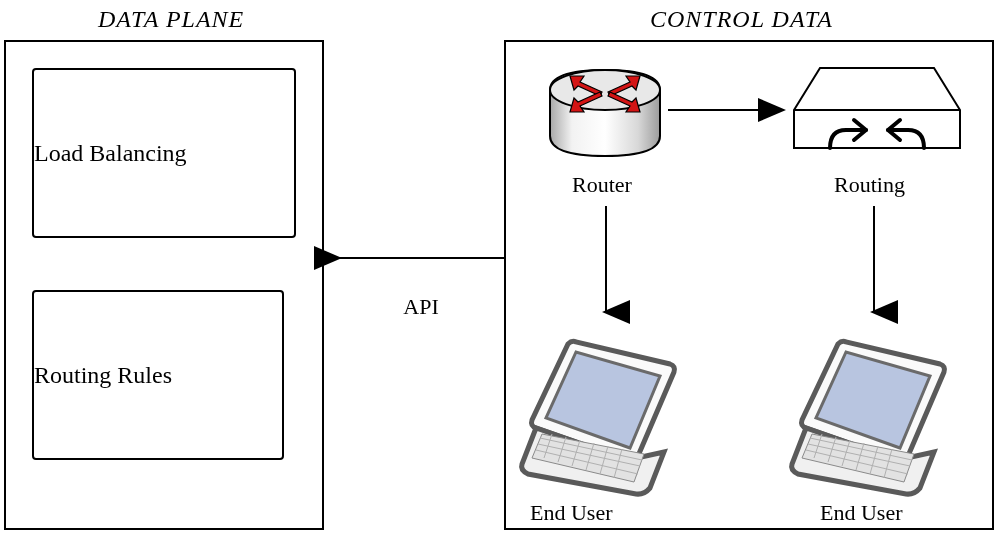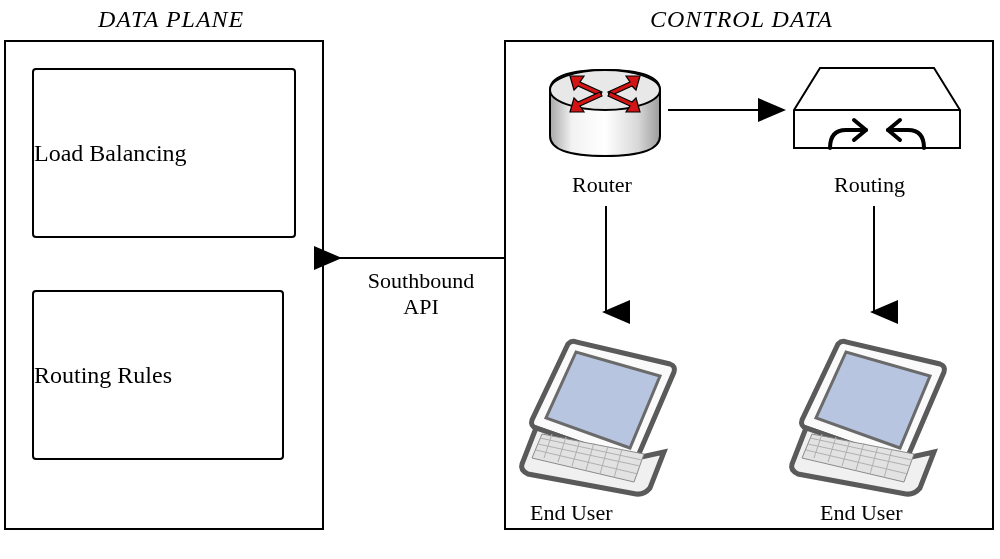--- a/index.html
+++ b/index.html
@@ -60,21 +60,21 @@
 
 <svg style="left:324px; top:248px; width:180px; height:20px;">
   <defs>
     <marker id="arrowL" markerWidth="14" markerHeight="12" refX="2" refY="6" orient="auto">
       <path d="M14,0 L0,6 L14,12 Z" fill="#000"></path>
     </marker>
   </defs>
   <line x1="180" y1="10" x2="14" y2="10" stroke="#000" stroke-width="2" marker-end="url(#arrowL)"></line>
 </svg>
 <div class="label" style="left:356px; top:268px; width:130px;">
-  <span>Southbound</span><br>
+  <br>
   <span>API</span>
 </div>
 
 <svg style="left:540px; top:56px; width:130px; height:110px;" viewBox="0 0 130 110">
   <defs>
     <linearGradient id="cyl" x1="0" y1="0" x2="1" y2="0">
       <stop offset="0" stop-color="#a8a8a8"></stop>
       <stop offset="0.2" stop-color="#f2f2f2"></stop>
       <stop offset="0.5" stop-color="#ffffff"></stop>
       <stop offset="0.8" stop-color="#d8d8d8"></stop>

